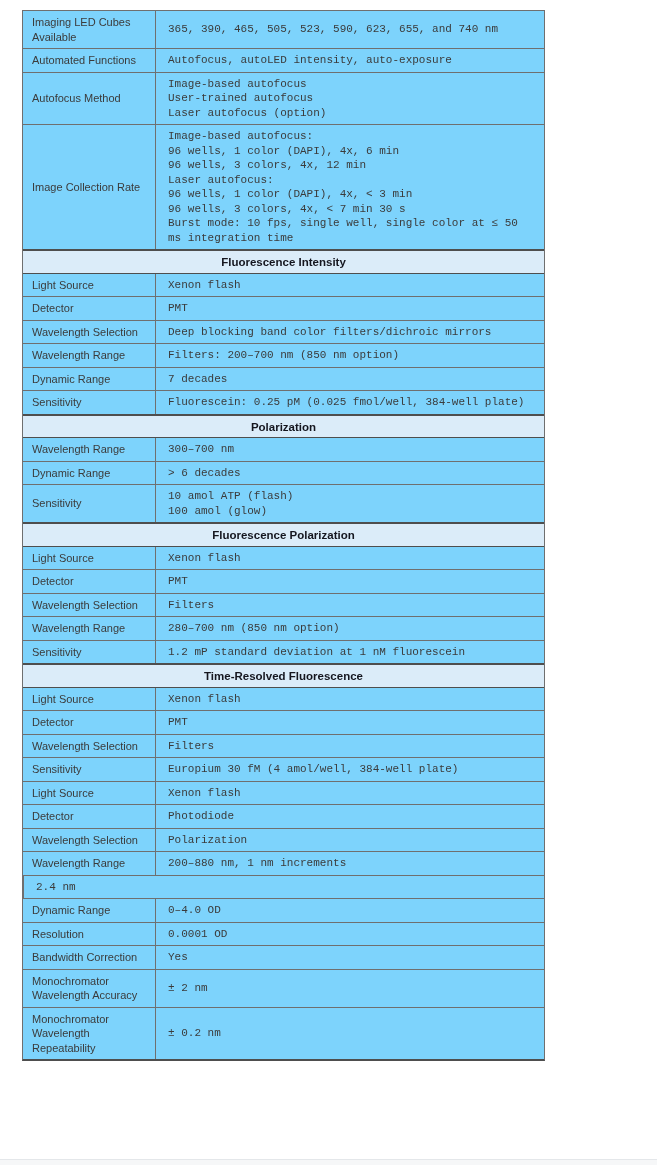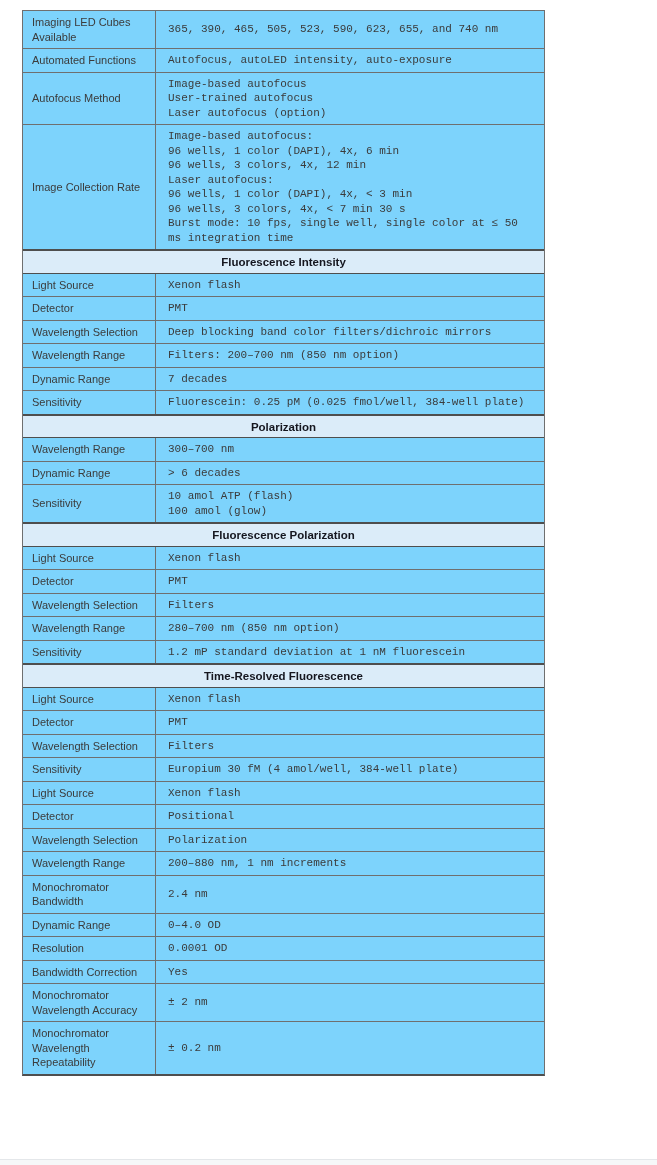--- a/index.html
+++ b/index.html
@@ -160,32 +160,31 @@
     <div class="spec-row">
       <div class="cell label">Sensitivity</div>
       <div class="cell value">Europium 30 fM (4 amol/well, 384-well plate)</div>
     </div>
     <div class="spec-row">
       <div class="cell label">Light Source</div>
       <div class="cell value">Xenon flash</div>
     </div>
     <div class="spec-row">
       <div class="cell label">Detector</div>
-      <div class="cell value">Positional</div>
+      <div class="cell value">Photodiode</div>
     </div>
     <div class="spec-row">
       <div class="cell label">Wavelength Selection</div>
       <div class="cell value">Polarization</div>
     </div>
     <div class="spec-row">
       <div class="cell label">Wavelength Range</div>
       <div class="cell value">200–880 nm, 1 nm increments</div>
     </div>
     <div class="spec-row">
-      <div class="cell label">Monochromator Bandwidth</div>
       <div class="cell value">2.4 nm</div>
     </div>
     <div class="spec-row">
       <div class="cell label">Dynamic Range</div>
       <div class="cell value">0–4.0 OD</div>
     </div>
     <div class="spec-row">
       <div class="cell label">Resolution</div>
       <div class="cell value">0.0001 OD</div>
     </div>

